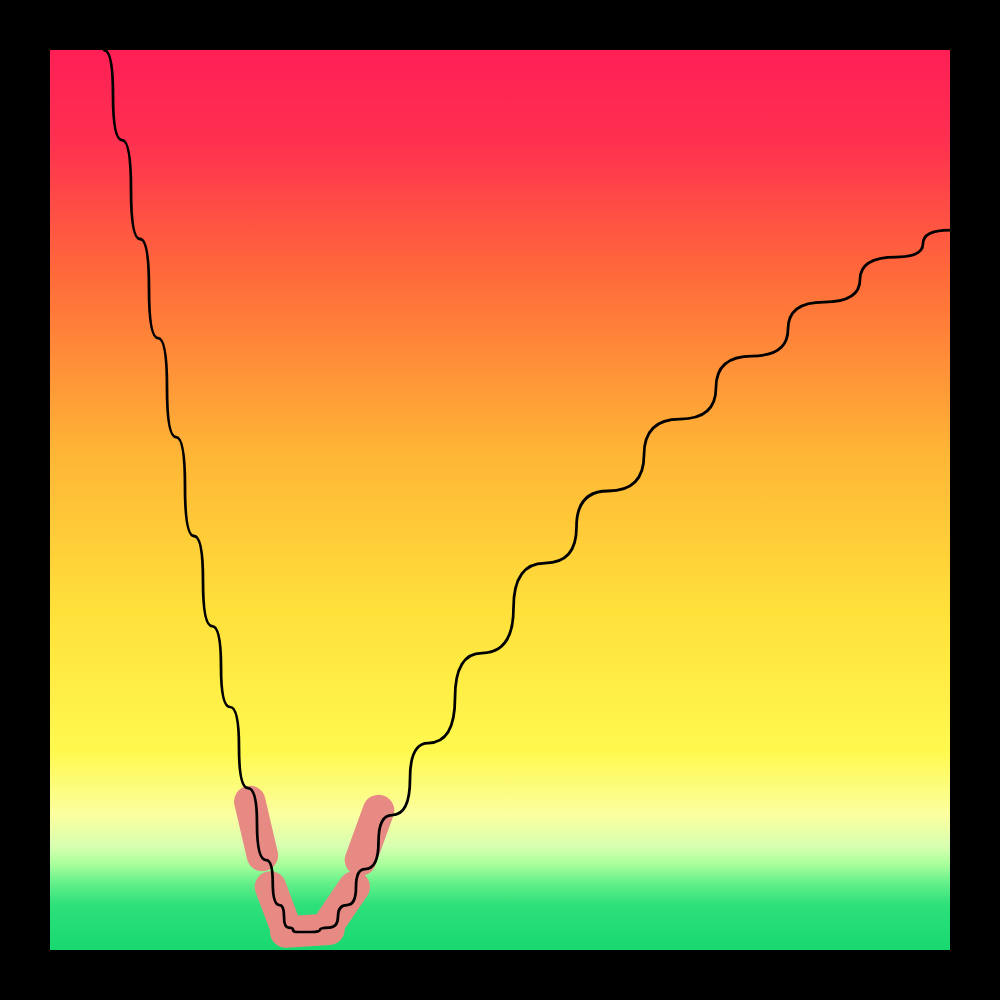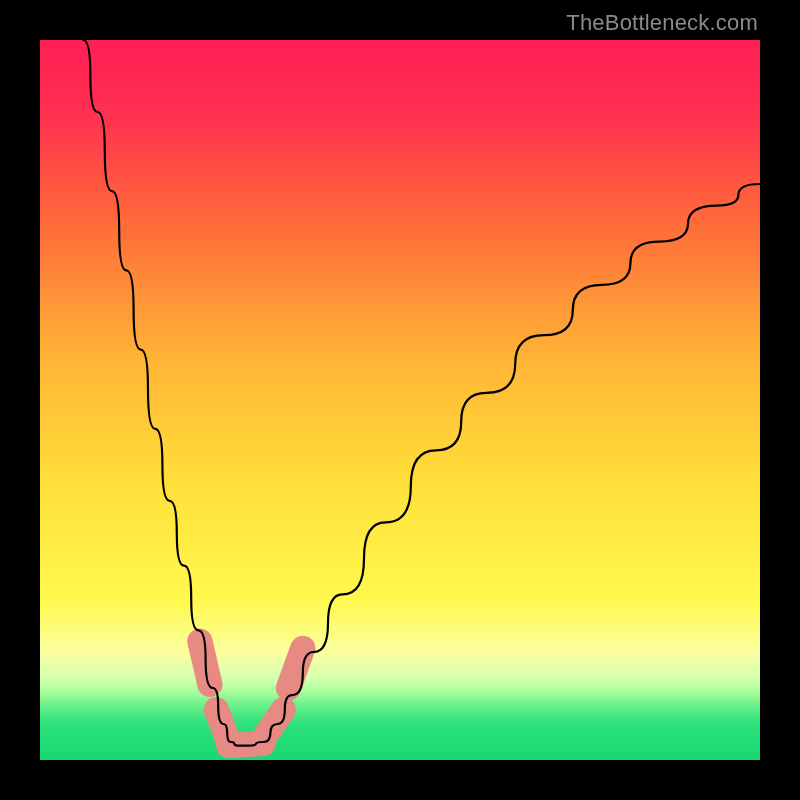--- a/index.html
+++ b/index.html
@@ -44,21 +44,20 @@
     font-size: 22px;
     color: #8a8a8a;
     letter-spacing: 0.2px;
   }
 </style>
 </head>
 <body>
 
 <div class="frame">
 
-  <div class="watermark">TheBottleneck.com</div>
 
   <div class="plot-area">
     <svg class="gradient" viewBox="0 0 720 720" preserveAspectRatio="none">
       <defs>
         <linearGradient id="bg-grad" x1="0" y1="0" x2="0" y2="1">
             <stop offset="0%" stop-color="#ff1f55"></stop>
             <stop offset="10%" stop-color="#ff3050"></stop>
             <stop offset="25%" stop-color="#ff6a3a"></stop>
             <stop offset="45%" stop-color="#ffb636"></stop>
             <stop offset="62%" stop-color="#ffe03a"></stop>

